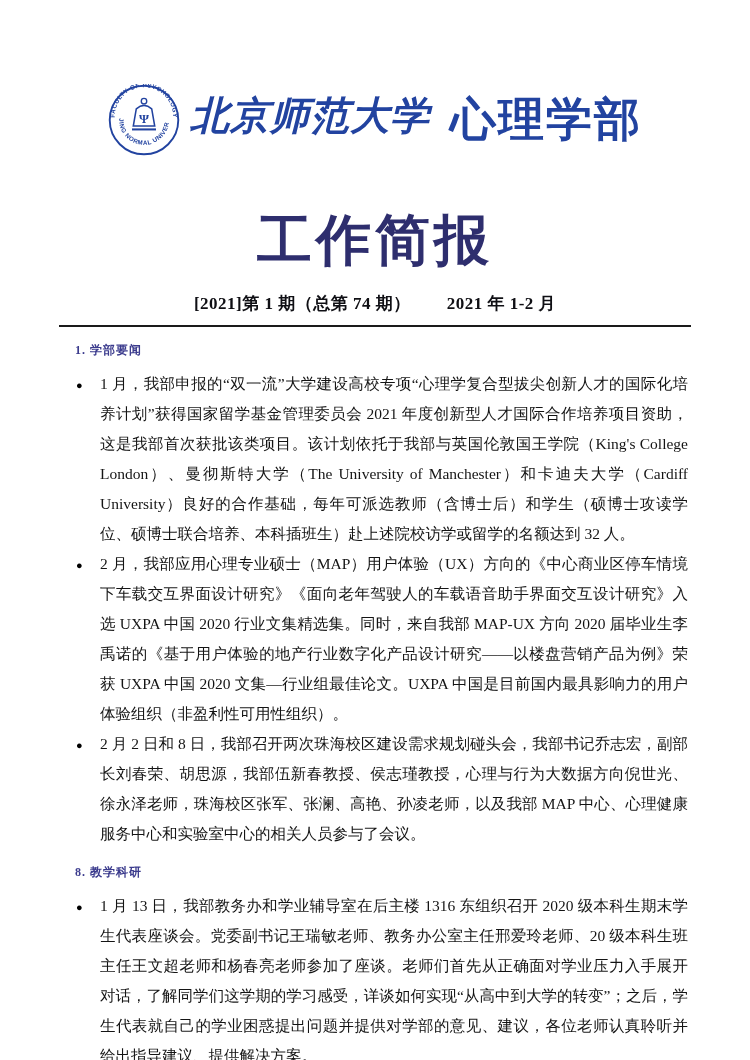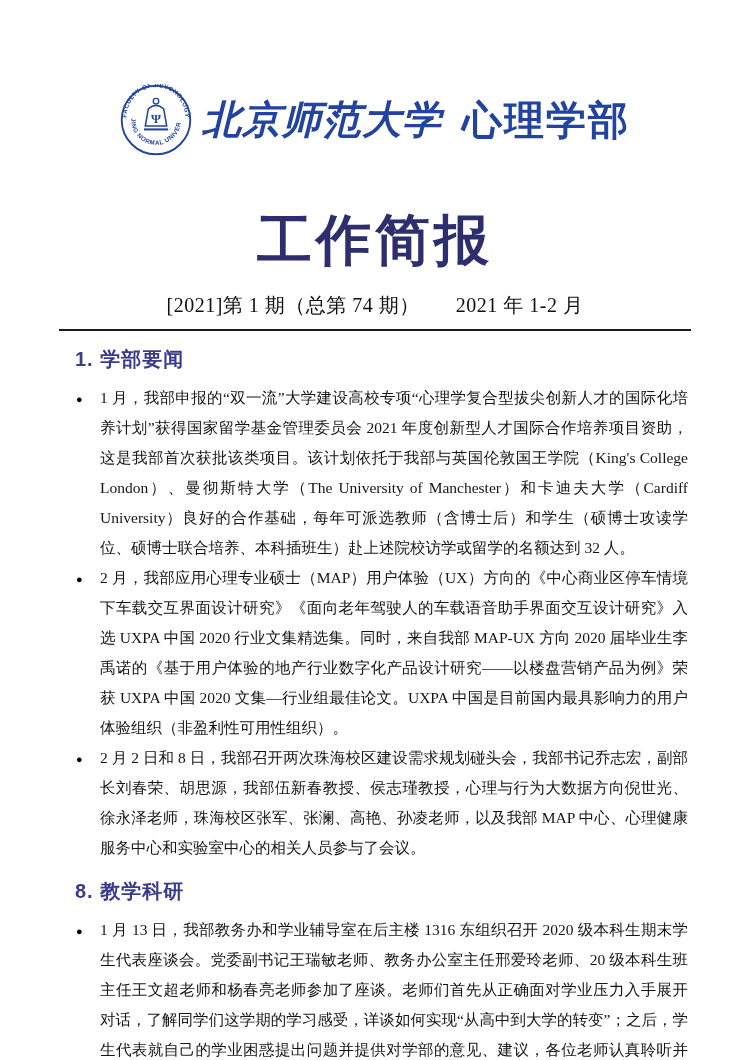--- a/index.html
+++ b/index.html
@@ -20,39 +20,39 @@
     padding-top:84px;
   }
   .seal{width:72px;height:72px;flex:0 0 auto;}
   .wordmark{display:flex;color:var(--logo-blue);white-space:nowrap;}
   .wm-script{
     font-family:"Liberation Serif", serif;font-style:italic;font-weight:bold;
     font-size:39px;letter-spacing:1px;
   }
   .wm-bold{
     font-family:"Liberation Sans", sans-serif;font-weight:900;
-    font-size:40px;letter-spacing:2px;margin-left:20px;
+    font-size:46px;letter-spacing:2px;margin-left:20px;
   }
   .doc-title{
     text-align:center;font-size:55px;font-weight:bold;letter-spacing:4px;
     color:var(--title-navy);margin:48px 0 14px 0;
     font-family:"Liberation Serif", serif;
   }
   .issue-line{
-    text-align:center;font-size:20px;font-weight:normal;color:#0f0f14;
+    text-align:center;font-size:17px;font-weight:bold;color:#0f0f14;
     letter-spacing:0.5px;
   }
   .issue-date{margin-left:36px;}
   .rule{
     border:none;border-top:2px solid var(--rule);
     margin:10px 59px 0 59px;
   }
   .content{margin:6px 62px 0 60px;}
   .sec-heading{
-    font-family:Liberation Sans, sans-serif;font-size:20px;font-weight:600;
+    font-family:Liberation Serif, serif;font-size:12px;font-weight:600;
     color:var(--heading-blue);margin:15px 0 10px 15px;letter-spacing:1px;
   }
   ul.bullets{list-style:none;margin:0 0 4px 0;padding:0 0 0 15px;}
   ul.bullets li{
     position:relative;padding-left:25px;font-size:15.5px;line-height:30px;
     text-align:justify;color:var(--body-text);
   }
   ul.bullets li::before{
     content:"●";position:absolute;left:1px;top:1px;font-size:11px;color:#000;
   }

